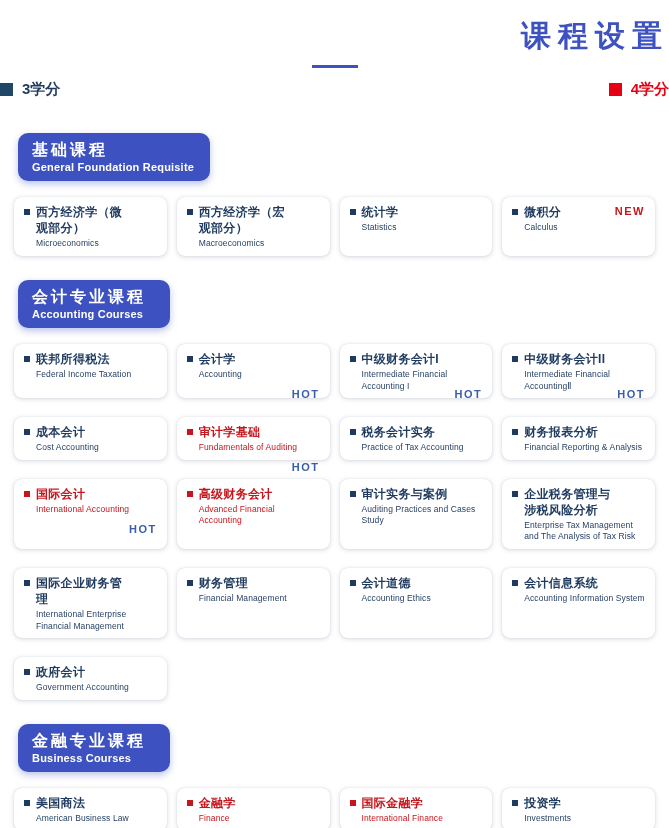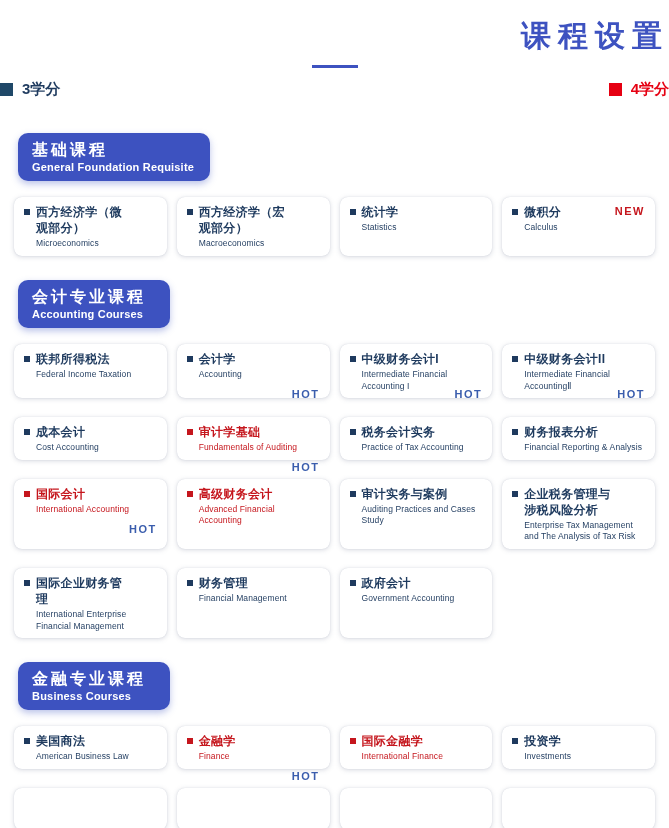--- a/index.html
+++ b/index.html
@@ -212,20 +212,34 @@
           <div class="card">
             <div class="card-top">
               <span class="bullet"></span>
               <span class="cn-title">财务管理</span>
             </div>
             <div class="en-title">Financial Management</div>
           </div>
           <div class="card">
             <div class="card-top">
               <span class="bullet"></span>
+              <span class="cn-title">会计道德</span>
+            </div>
+            <div class="en-title">Accounting Ethics</div>
+          </div>
+          <div class="card">
+            <div class="card-top">
+              <span class="bullet"></span>
+              <span class="cn-title">会计信息系统</span>
+            </div>
+            <div class="en-title">Accounting Information System</div>
+          </div>
+          <div class="card">
+            <div class="card-top">
+              <span class="bullet"></span>
               <span class="cn-title">政府会计</span>
             </div>
             <div class="en-title">Government Accounting</div>
           </div>
         </div></section>
       <section class="course-section"><div class="section-badge"><div class="badge-cn">金融专业课程</div><div class="badge-en">Business Courses</div></div><div class="grid">
           <div class="card">
             <div class="card-top">
               <span class="bullet"></span>
               <span class="cn-title">美国商法</span>

